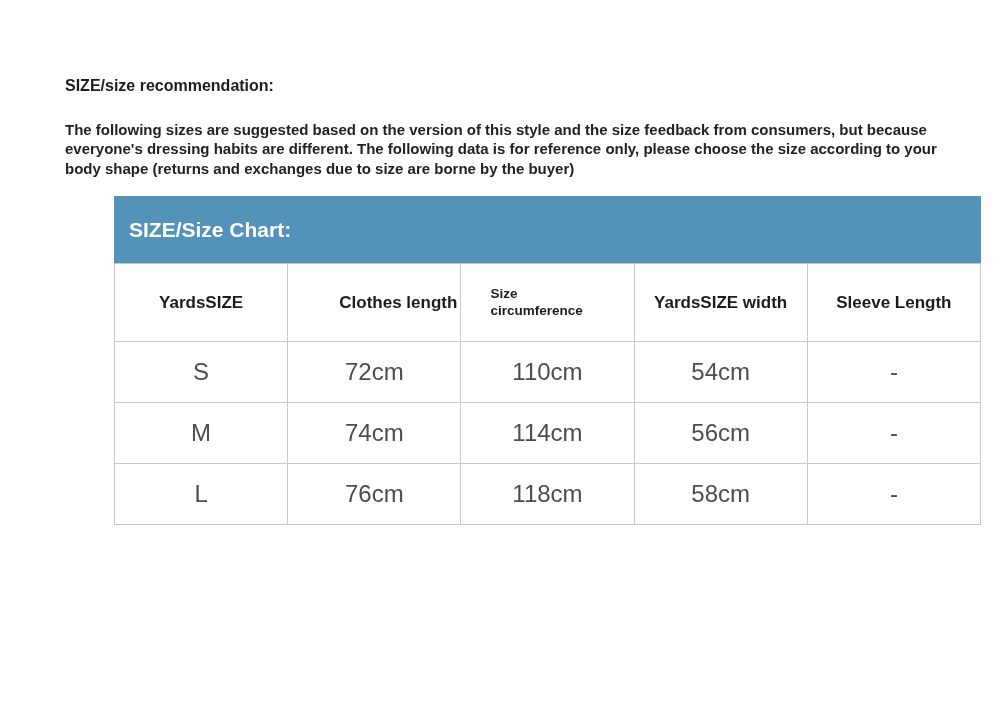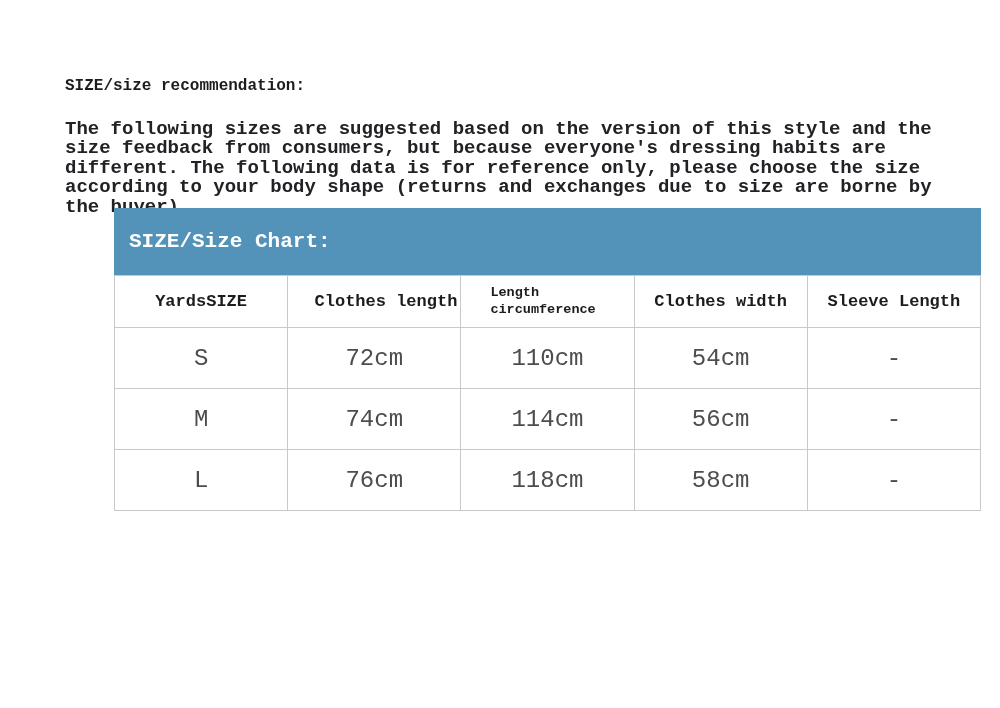--- a/index.html
+++ b/index.html
@@ -5,46 +5,46 @@
   html, body {
     margin: 0;
     padding: 0;
     background: #ffffff;
   }
   .page {
     position: relative;
     width: 1000px;
     height: 708px;
     background: #ffffff;
-    font-family: Liberation Mono, monospace;
+    font-family: Liberation Sans, sans-serif;
     color: #1d1d20;
     overflow: hidden;
   }
   .heading {
     position: absolute;
     left: 65px;
     top: 77px;
     font-size: 16px;
     font-weight: bold;
     color: #1d1d20;
   }
   .intro {
     position: absolute;
     left: 65px;
     top: 120px;
     width: 876px;
-    font-size: 19px;
+    font-size: 15px;
     font-weight: bold;
     line-height: 19.4px;
     color: #222226;
   }
   .table-wrap {
     position: absolute;
     left: 66px;
-    top: 208px;
+    top: 196px;
     width: 867px;
     padding-left: 48px;
   }
   .chart-title-bar {
     height: 67px;
     background: #5393BA;
     display: flex;
     align-items: center;
     padding-left: 15px;
     box-sizing: border-box;
@@ -60,21 +60,21 @@
     table-layout: fixed;
     background: #ffffff;
   }
   table.size-table th,
   table.size-table td {
     border: 1px solid #c9c9c9;
     vertical-align: middle;
     padding: 0;
   }
   tr.head-row {
-    height: 52px;
+    height: 78px;
   }
   tr.head-row th {
     font-size: 17px;
     font-weight: bold;
     color: #1c1c1e;
     text-align: center;
   }
   tr.head-row th.col-clothes {
     text-align: right;
     padding-right: 3px;
@@ -113,23 +113,23 @@
     <div class="chart-title-bar">
       <span class="chart-title">SIZE/Size Chart:</span>
     </div>
 
     <table class="size-table">
       <thead>
         <tr class="head-row">
           <th>YardsSIZE</th>
           <th class="col-clothes">Clothes length</th>
           <th class="col-chest">
-            <div class="wrap-narrow">Length circumference</div>
+            <div class="wrap-narrow">Size circumference</div>
           </th>
-          <th>Clothes width</th>
+          <th>YardsSIZE width</th>
           <th>Sleeve Length</th>
         </tr>
       </thead>
       <tbody>
         <tr class="data-row">
           <td>S</td>
           <td>72cm</td>
           <td>110cm</td>
           <td>54cm</td>
           <td>-</td>

